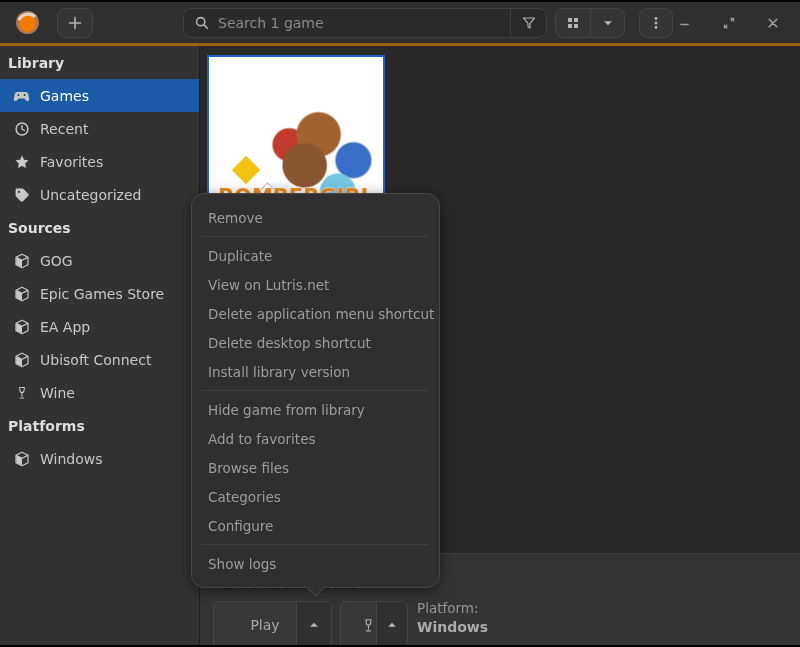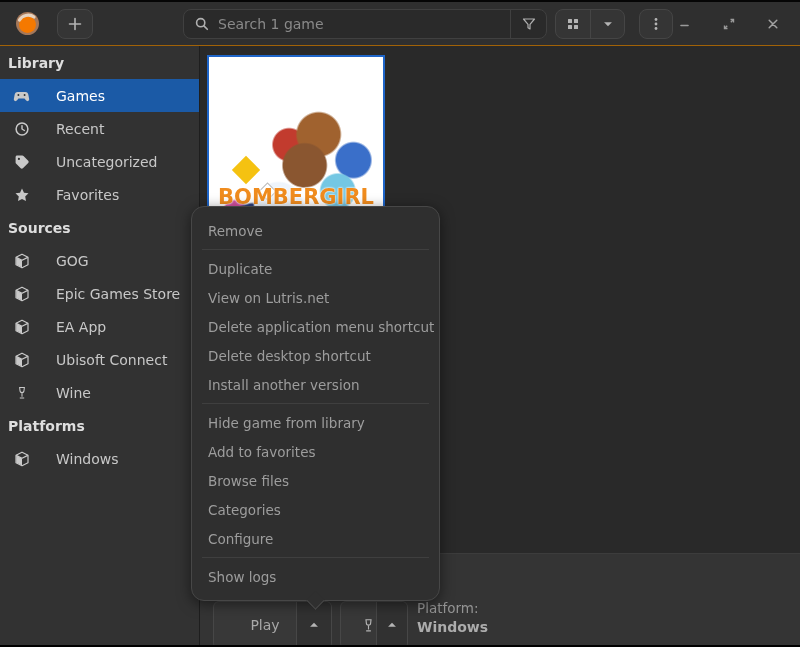--- a/index.html
+++ b/index.html
@@ -5,21 +5,21 @@
   * { margin:0; padding:0; box-sizing:border-box; }
   html,body { background:#000; }
   .window {
     position:relative; width:800px; height:647px;
     font-family:"DejaVu Sans","Liberation Sans",sans-serif;
     background:#292929; border-top:2px solid #050505; border-bottom:2px solid #000;
     overflow:hidden;
   }
   
   .headerbar {
-    height:44px; background:#2f2f2f; border-bottom:1px solid #a16207;
+    height:44px; background:#2f2f2f; border-bottom:3px solid #a16207;
     display:flex; align-items:center; padding:0 14px;
   }
   .hbtn {
     height:30px; background:#353535; border:1px solid #454545; border-radius:8px;
     display:flex; align-items:center; justify-content:center; color:#c9c9c9;
   }
   .logo { width:28px; height:28px; display:flex; align-items:center; }
   .add-btn { width:36px; margin-left:15px; }
   .search-group {
     margin-left:90px; width:364px; height:30px; background:#2a2a2a;
@@ -43,21 +43,21 @@
   .win-controls { margin-left:auto; display:flex; align-items:center; gap:26px; padding-right:4px; }
   .wc { width:18px; height:18px; display:flex; align-items:center; justify-content:center; color:#9a9a9a; }
   
   .body { display:flex; height:601px; }
   .sidebar { width:200px; background:#323232; border-right:1px solid #1e1e1e; padding-top:0; }
   .sb-header {
     height:33px; display:flex; align-items:center; padding-left:8px;
     color:#dedede; font-weight:bold; font-size:14px;
   }
   .sb-item {
-    height:33px; display:flex; align-items:center; gap:26px; padding-left:13px;
+    height:33px; display:flex; align-items:center; gap:10px; padding-left:13px;
     color:#c8c8c8; font-size:14px; cursor:default;
   }
   .sb-item.selected { background:#1b5aa6; color:#ffffff; }
   .sb-icon { width:17px; height:17px; display:flex; align-items:center; justify-content:center; }
   .main { position:relative; flex:1; background:#292929; }
   
   .cover {
     position:absolute; left:7px; top:9px; width:178px; height:262px;
     background:#fff; border:2px solid #1e65c9; z-index:1; overflow:hidden;
   }
@@ -103,21 +103,21 @@
   .seg { display:flex; align-items:center; justify-content:center; color:#a8a8a8; font-size:14px; }
   .seg-main { flex:1; }
   .seg-caret { width:35px; background:#313131; border-left:1px solid #474747; }
   .platform { position:absolute; left:217px; top:45px; line-height:19px; }
   .platform .p-label { color:#949494; font-size:13.5px; }
   .platform .p-value { color:#acacac; font-size:14px; font-weight:bold; }
   
   .popover {
     position:absolute; left:191px; top:191px; width:249px;
     background:#2f2f2f; border:1px solid #474747; border-radius:13px;
-    box-shadow:0 3px 14px rgba(0,0,0,.5); z-index:10; padding:9px 0;margin-top:13px;
+    box-shadow:0 3px 14px rgba(0,0,0,.5); z-index:10; padding:9px 0;
   }
   .popover .tail {
     position:absolute; left:50%; bottom:-7px; width:13px; height:13px;
     margin-left:-7px; transform:rotate(45deg); background:#2f2f2f;
     border-right:1px solid #474747; border-bottom:1px solid #474747;
   }
   .menu-item {
     height:29px; display:flex; align-items:center; padding-left:16px;
     color:#9d9d9d; font-size:13.5px; cursor:default;
   }
@@ -240,33 +240,33 @@
             <svg width="16" height="16" viewBox="0 0 16 16" fill="none">
               <circle cx="8" cy="8" r="5.9" stroke="#c9c9c9" stroke-width="1.5"></circle>
               <path d="M8 4.6V8l2.4 1.5" stroke="#c9c9c9" stroke-width="1.4" stroke-linecap="round" stroke-linejoin="round"></path>
             </svg>
           </span>
           <span>Recent</span>
         </div>
         <div class="sb-item">
           <span class="sb-icon">
             <svg width="16" height="16" viewBox="0 0 16 16" fill="#c9c9c9">
+              <path d="M8 1.6l2 4.1 4.5.6-3.3 3.2.8 4.5L8 11.9 4 14l.8-4.5-3.3-3.2 4.5-.6z"></path>
+            </svg>
+          </span>
+          <span>Favorites</span>
+        </div>
+        <div class="sb-item">
+          <span class="sb-icon">
+            <svg width="16" height="16" viewBox="0 0 16 16" fill="#c9c9c9">
               <path d="M1.6 8.4V3.1c0-.8.7-1.5 1.5-1.5h5.3c.4 0 .8.2 1.1.4l4.7 4.7c.6.6.6 1.6 0 2.2l-5.3 5.3c-.6.6-1.6.6-2.2 0L2 9.5c-.3-.3-.4-.7-.4-1.1z"></path>
               <circle cx="4.9" cy="4.9" r="1.1" fill="#323232"></circle>
             </svg>
           </span>
           <span>Uncategorized</span>
-        </div>
-        <div class="sb-item">
-          <span class="sb-icon">
-            <svg width="16" height="16" viewBox="0 0 16 16" fill="#c9c9c9">
-              <path d="M8 1.6l2 4.1 4.5.6-3.3 3.2.8 4.5L8 11.9 4 14l.8-4.5-3.3-3.2 4.5-.6z"></path>
-            </svg>
-          </span>
-          <span>Favorites</span>
         </div>
         <div class="sb-header">Sources</div>
         <div class="sb-item">
           <span class="sb-icon">
             <svg width="16" height="16" viewBox="0 0 16 16">
               <path d="M8 1.2l6 3v7.6l-6 3-6-3V4.2z" fill="none" stroke="#c9c9c9" stroke-width="1.2" stroke-linejoin="round"></path>
               <path d="M2.2 4.4L8 7.3l5.8-2.9" fill="none" stroke="#c9c9c9" stroke-width="1.2" stroke-linejoin="round"></path>
               <path d="M2.3 4.6L8 7.4v7L2.3 11.6z" fill="#c9c9c9"></path>
             </svg>
           </span>
@@ -374,21 +374,21 @@
   </div>
 
   <div class="popover">
     <div class="tail"></div>
   <div class="menu-item">Remove</div>
       <div class="menu-sep"></div>
       <div class="menu-item">Duplicate</div>
       <div class="menu-item">View on Lutris.net</div>
       <div class="menu-item">Delete application menu shortcut</div>
       <div class="menu-item">Delete desktop shortcut</div>
-      <div class="menu-item">Install another version</div>
+      <div class="menu-item">Install library version</div>
       <div class="menu-sep"></div>
       <div class="menu-item">Hide game from library</div>
       <div class="menu-item">Add to favorites</div>
       <div class="menu-item">Browse files</div>
       <div class="menu-item">Categories</div>
       <div class="menu-item">Configure</div>
       <div class="menu-sep"></div>
       <div class="menu-item">Show logs</div>
     </div>
 

